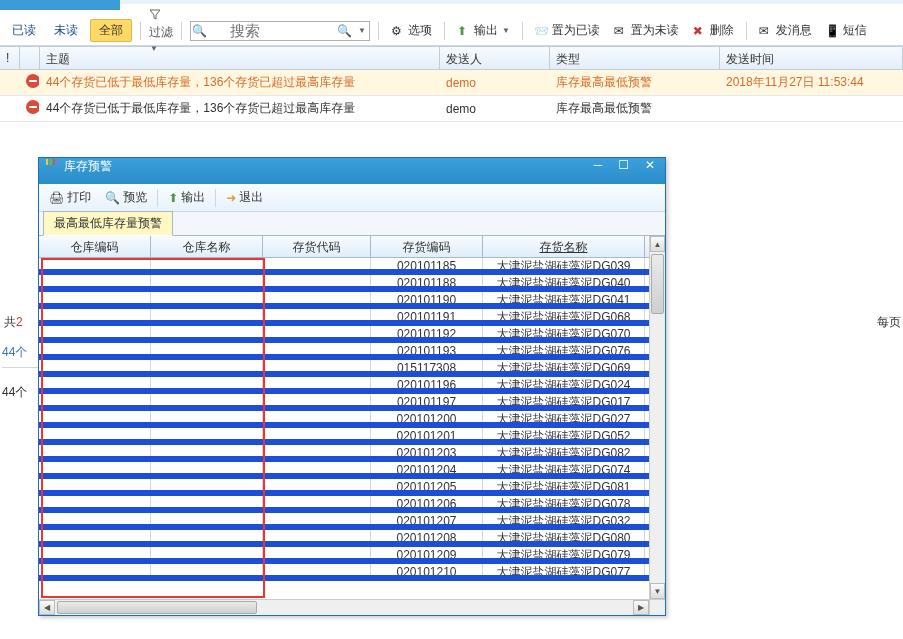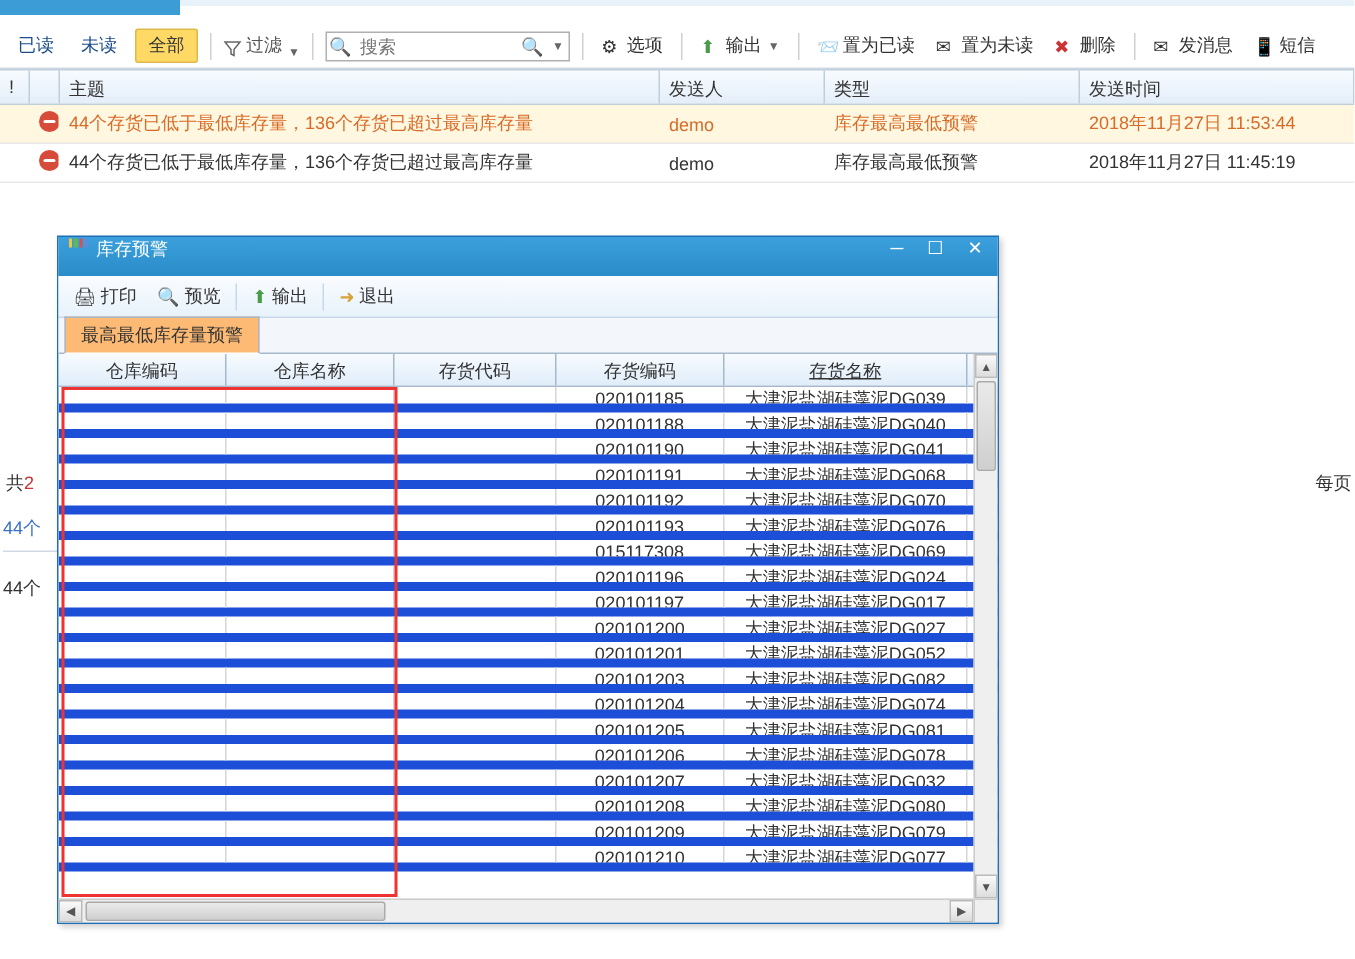--- a/index.html
+++ b/index.html
@@ -8,24 +8,24 @@
 
 .topbar { height: 16px; background: #fff; border-bottom: 0; }
 .topbar-blue { position: absolute; left: 0; top: 0; width: 120px; height: 10px; background: #3c9dd6; }
 .topbar-blue2 { position: absolute; left: 120px; top: 0; width: 783px; height: 4px; background: #e8f2fb; }
 
 
 .toolbar { display: flex; align-items: center; height: 30px; padding: 0 6px; gap: 6px; border-bottom: 1px solid #d0d7e5; }
 .toolbar .link { color: #1a4b8b; cursor: pointer; padding: 3px 6px; }
 .toolbar .btn-all { background: #ffd966; border: 1px solid #e0b84a; border-radius: 2px; padding: 2px 8px; color: #333; }
 .toolbar .sep { width: 1px; height: 18px; background: #d0d0d0; margin: 0 2px; }
-.toolbar .filter { display: flex; align-items: flex-end; gap: 3px; color: #555; cursor: pointer; }
+.toolbar .filter { display: flex; align-items: flex-start; gap: 3px; color: #555; cursor: pointer; flex-direction: column; }
 .toolbar .filter svg { width: 12px; height: 12px; }
 .toolbar .search { display: flex; align-items: center; border: 1px solid #b0b0b0; background: #fff; height: 20px; }
-.toolbar .search input { border: none; outline: none; font-size: 12px; padding: 0 4px; width: 110px; }
+.toolbar .search input { border: none; outline: none; font-size: 15px; padding: 0 4px; width: 110px; margin-left: 17px; }
 .toolbar .search .mag { width: 18px; text-align: center; color: #888; cursor: pointer; }
 .toolbar .action { display: flex; align-items: center; gap: 3px; color: #333; cursor: pointer; padding: 2px 4px; }
 .toolbar .action .ico { width: 14px; height: 14px; display: inline-block; }
 .dropdown-arrow { font-size: 8px; color: #666; margin-left: 1px; }
 
 
 .main-header { display: flex; background: linear-gradient(#f7fbff, #e4eef9); border-top: 1px solid #c0ced9; border-bottom: 1px solid #c0ced9; height: 24px; }
 .main-header .cell { border-right: 1px solid #c0ced9; padding: 4px 6px; color: #333; }
 .col-flag { width: 20px; }
 .col-icon { width: 20px; }
@@ -57,21 +57,21 @@
 .modal-title .ico4 { width: 14px; height: 14px; margin-right: 5px; display: inline-flex; }
 .modal-title .ico4 span { width: 6px; height: 6px; margin: 0.5px; }
 .modal-title .ctrls { margin-left: auto; display: flex; gap: 8px; }
 .modal-title .ctrls span { cursor: pointer; padding: 0 4px; font-family: Arial; }
 
 .modal-toolbar { height: 28px; background: linear-gradient(#f9fcff, #e8f2fb); border-bottom: 1px solid #c6d8ea; display: flex; align-items: center; gap: 6px; padding: 0 6px; }
 .modal-toolbar .act { display: flex; align-items: center; gap: 3px; color: #333; cursor: pointer; padding: 2px 4px; }
 .modal-toolbar .msep { width: 1px; height: 18px; background: #c6d8ea; }
 
 .modal-tabs { height: 24px; background: #f3f7fb; display: flex; align-items: flex-end; padding-left: 4px; border-bottom: 1px solid #a6b9cc; }
-.modal-tabs .tab { background: #fdba74; border: 1px solid #a6b9cc; border-bottom: 1px solid #fff; padding: 3px 10px; position: relative; top: 1px; }
+.modal-tabs .tab { background: #fef9c3; border: 1px solid #a6b9cc; border-bottom: 1px solid #fff; padding: 3px 10px; position: relative; top: 1px; }
 
 .modal-grid-wrap { position: relative; height: calc(100% - 26px - 28px - 24px); overflow: hidden; }
 .modal-grid { width: 100%; }
 .grid-head { display: flex; background: linear-gradient(#f7fbff, #e0edf9); border-bottom: 1px solid #a6b9cc; height: 22px; }
 .grid-head .gh { border-right: 1px solid #a6b9cc; text-align: center; padding: 3px 0; color: #333; }
 .gc1 { width: 112px; } .gc2 { width: 112px; } .gc3 { width: 108px; } .gc4 { width: 112px; } .gc5 { width: 162px; text-decoration: underline; }
 .grid-body { height: 340px; overflow: hidden; }
 .gr { display: flex; height: 17px; border-bottom: 6px solid #1d4ed8; text-align: center; }
 .gr .gc { border-right: 1px solid #d6d6d6; padding: 0 4px; font-size: 12px; line-height: 16px; overflow: hidden; white-space: nowrap; }
 .red-box { position: absolute; left: 2px; top: 22px; width: 224px; height: 340px; border: 2px solid #e33; pointer-events: none; }
@@ -166,21 +166,20 @@
       <div class="cell col-sender">demo</div>
       <div class="cell col-type">库存最高最低预警</div>
       <div class="cell col-time">2018年11月27日 11:53:44</div>
     </div>
     <div class="main-row">
       <div class="cell col-flag"></div>
       <div class="cell col-icon"><span class="red-dot"></span></div>
       <div class="cell col-subject">44个存货已低于最低库存量，136个存货已超过最高库存量</div>
       <div class="cell col-sender">demo</div>
       <div class="cell col-type">库存最高最低预警</div>
-      <div class="cell col-time">2018年11月27日 11:45:19</div>
     </div>
   </div>
 
 <div class="footer-strip">
   <span>共 </span>
   <span class="num">2</span>
 </div>
 <div class="per-page">每页</div>
 
 <div class="preview-line1">44个</div>

